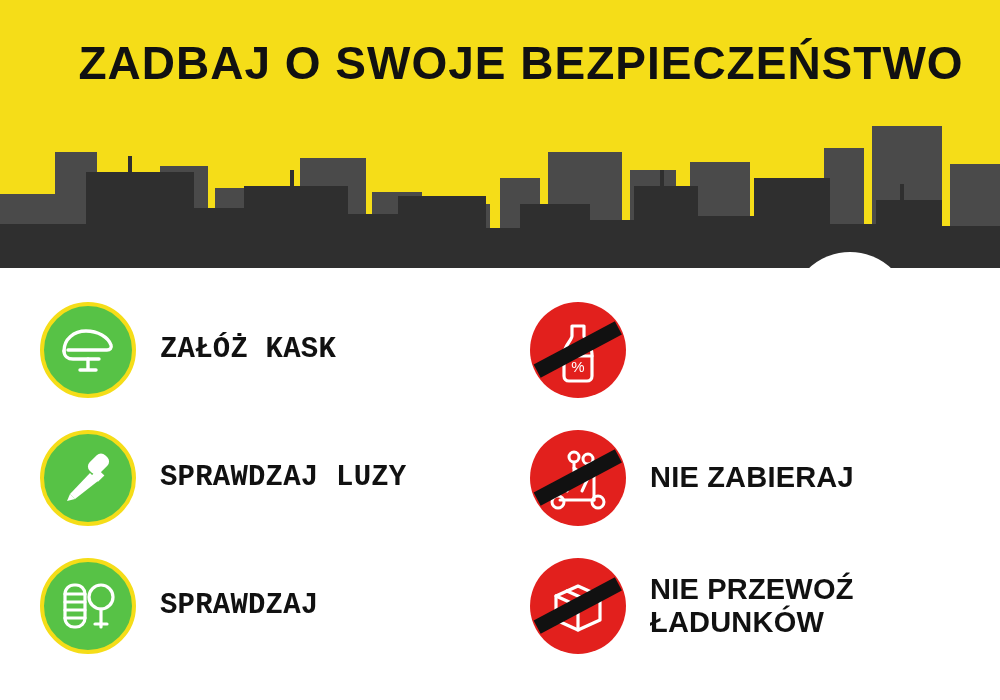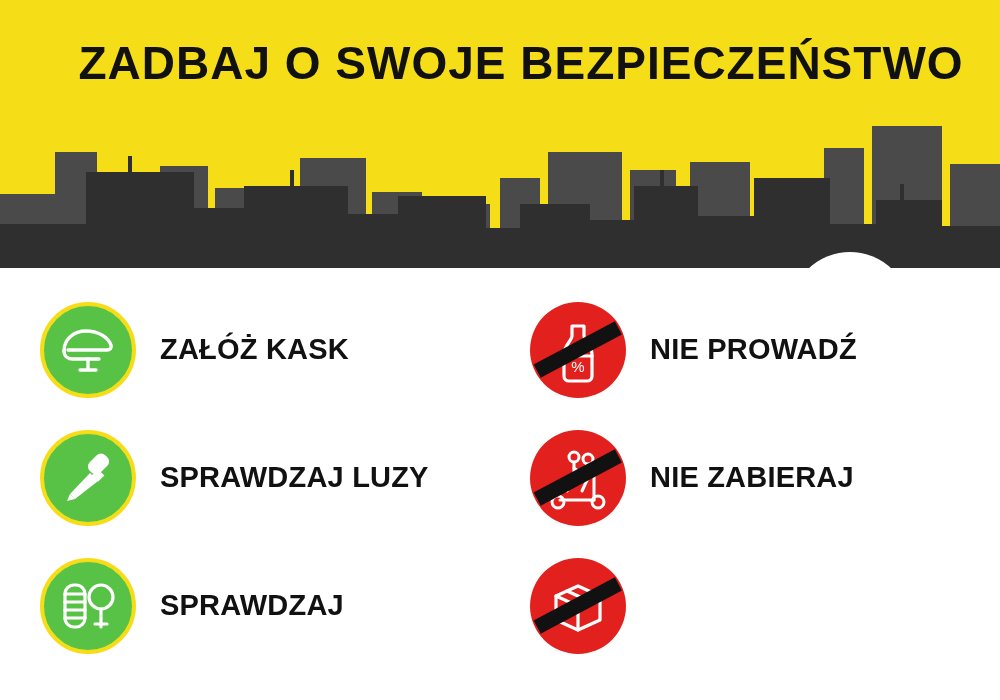--- a/index.html
+++ b/index.html
@@ -64,21 +64,21 @@
     border-top-left-radius: 120px;
     border-top-right-radius: 120px;
     background: #ffffff;
   }
 
   .col {
     position: absolute;
     top: 18px;
     width: 470px;
   }
-  .col-left  { left: 40px; }
+  .col-left  { left: 40px; font-family: Liberation Mono, monospace; }
   .col-right { left: 530px; }
 
   .tip {
     display: flex;
     align-items: center;
     height: 128px;
   }
   .badge {
     width: 96px;
     height: 96px;
@@ -227,21 +227,20 @@
             <path d="M42 24h12v10c0 4 8 10 8 18v22c0 3-2 5-5 5H39c-3 0-5-2-5-5V52c0-8 8-14 8-18V24z"></path>
             <path d="M34 54h28"></path>
           </g>
           <text x="48" y="70" font-family="Liberation Sans, sans-serif" font-size="15" fill="#ffffff" text-anchor="middle">%</text>
           <g transform="rotate(-28 48 48)">
             <rect x="2" y="40" width="92" height="15" fill="#111111"></rect>
           </g>
         </svg>
       </div>
       <div class="tip-label">
-        <span class="line">NIE PROWADŹ</span>
       </div>
     </div>
 
     <div class="tip">
       <div class="badge red">
         <svg width="96" height="96" viewBox="0 0 96 96">
           <g fill="none" stroke="#ffffff" stroke-width="3" stroke-linecap="round" stroke-linejoin="round">
             <circle cx="44" cy="27" r="5"></circle>
             <path d="M44 33v14l-7 14"></path>
             <path d="M44 38l8 6"></path>
@@ -270,16 +269,20 @@
             <path d="M26 38l22-10 22 10v24L48 72 26 62z"></path>
             <path d="M26 38l22 10 22-10"></path>
             <path d="M48 48v24"></path>
             <path d="M37 33l22 10"></path>
           </g>
           <g transform="rotate(-28 48 48)">
             <rect x="2" y="40" width="92" height="15" fill="#111111"></rect>
           </g>
         </svg>
       </div>
+      <div class="tip-label">
+        <span class="line">NIE PRZEWOŹ</span>
+        <span class="line">ŁADUNKÓW</span>
+      </div>
     </div>
 
   </div>
 </div>
 
 </body></html>

